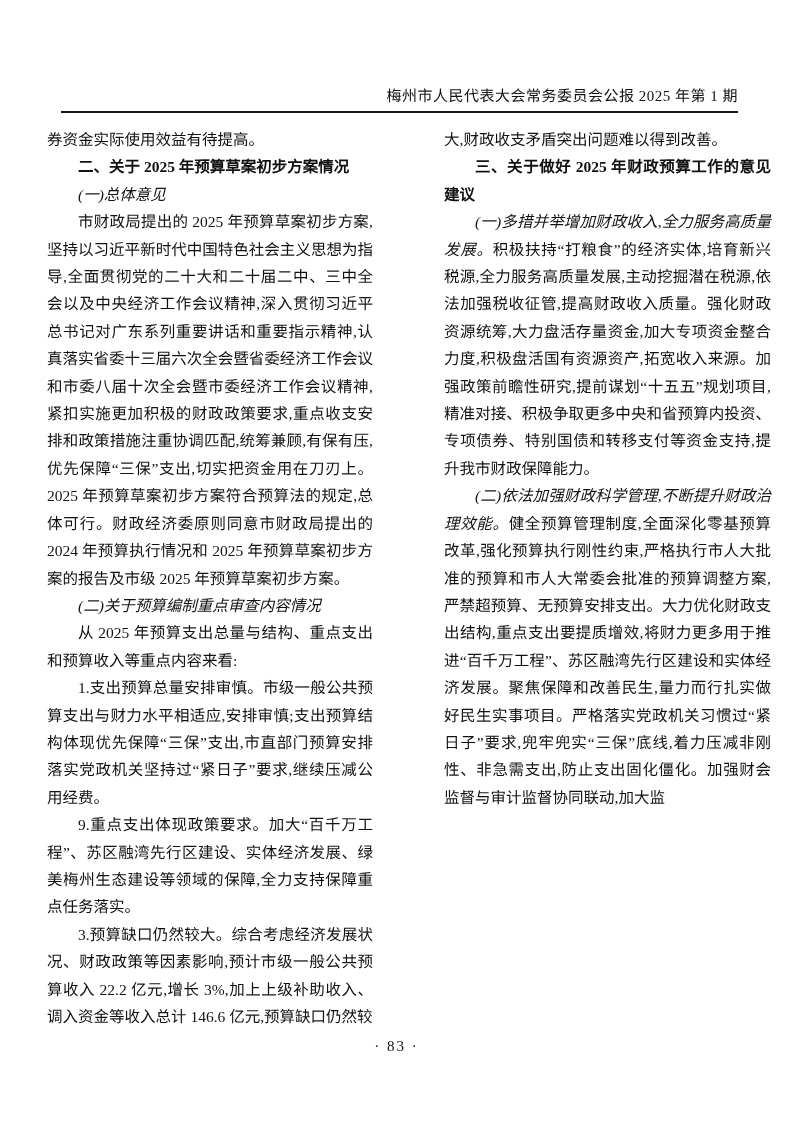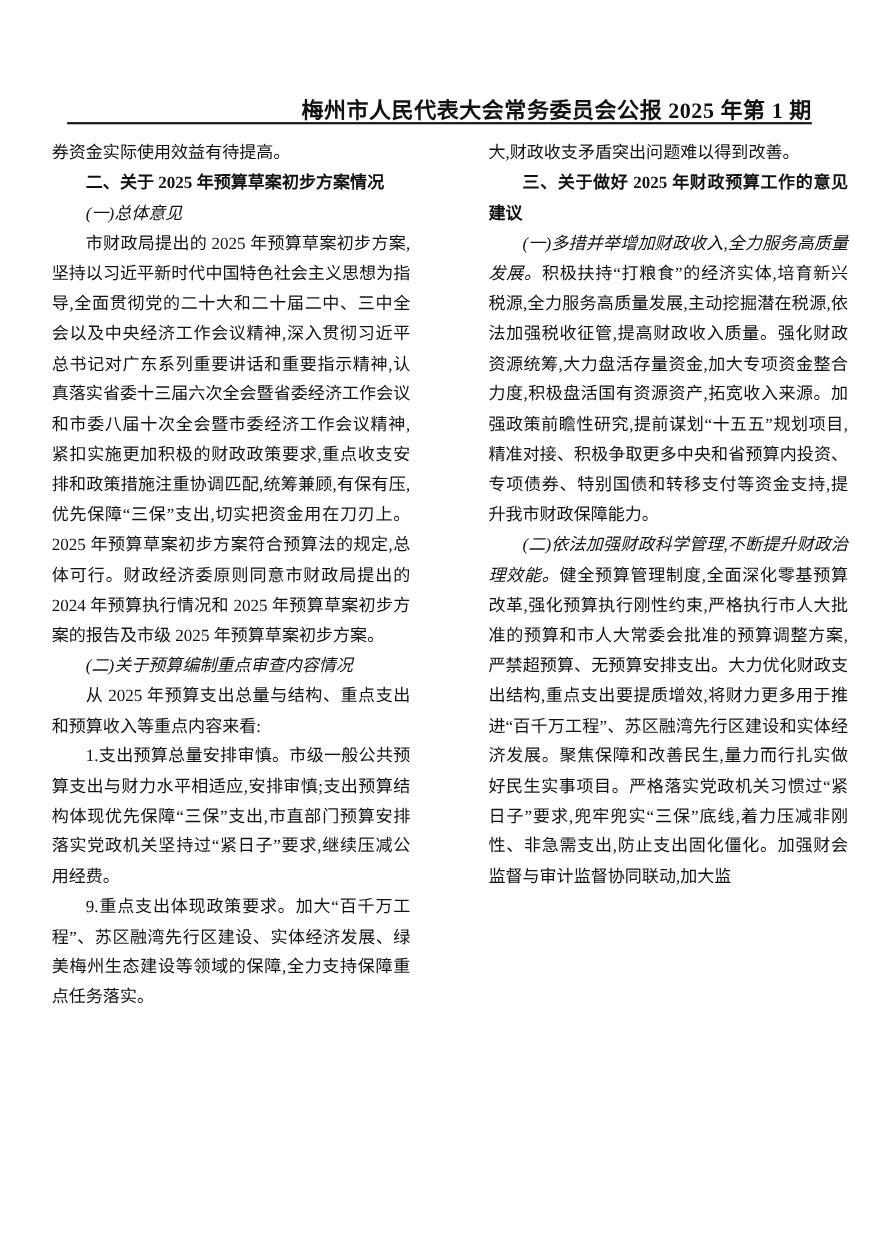--- a/index.html
+++ b/index.html
@@ -15,24 +15,23 @@
     color: #121212;
     font-family: "Liberation Serif", serif;
     overflow: hidden;
   }
   .running-header {
     position: absolute;
     left: 61px;
     width: 677px;
     top: 84px;
     text-align: right;
-    font-size: 20px;
+    font-size: 15px;
     letter-spacing: 0.5px;
     white-space: nowrap;
-    font-weight: bold;
   }
   .header-rule {
     position: absolute;
     left: 61px;
     width: 677px;
     top: 111px;
     height: 2px;
     background: #161616;
   }
   .col {
@@ -79,27 +78,29 @@
 
   <div class="col col-left">
     <p class="flush">券资金实际使用效益有待提高。</p>
     <p class="sec-heading">二、关于 2025 年预算草案初步方案情况</p>
     <p class="kai">(一)总体意见</p>
     <p>市财政局提出的 2025 年预算草案初步方案,坚持以习近平新时代中国特色社会主义思想为指导,全面贯彻党的二十大和二十届二中、三中全会以及中央经济工作会议精神,深入贯彻习近平总书记对广东系列重要讲话和重要指示精神,认真落实省委十三届六次全会暨省委经济工作会议和市委八届十次全会暨市委经济工作会议精神,紧扣实施更加积极的财政政策要求,重点收支安排和政策措施注重协调匹配,统筹兼顾,有保有压,优先保障“三保”支出,切实把资金用在刀刃上。2025 年预算草案初步方案符合预算法的规定,总体可行。财政经济委原则同意市财政局提出的 2024 年预算执行情况和 2025 年预算草案初步方案的报告及市级 2025 年预算草案初步方案。</p>
     <p class="kai">(二)关于预算编制重点审查内容情况</p>
     <p>从 2025 年预算支出总量与结构、重点支出和预算收入等重点内容来看:</p>
     <p>1.支出预算总量安排审慎。市级一般公共预算支出与财力水平相适应,安排审慎;支出预算结构体现优先保障“三保”支出,市直部门预算安排落实党政机关坚持过“紧日子”要求,继续压减公用经费。</p>
     <p>9.重点支出体现政策要求。加大“百千万工程”、苏区融湾先行区建设、实体经济发展、绿美梅州生态建设等领域的保障,全力支持保障重点任务落实。</p>
+    <p>3.预算缺口仍然较大。综合考虑经济发展状况、财政政策等因素影响,预计市级一般公共预算收入 22.2 亿元,增长 3%,加上上级补助收入、调入资金等收入总计 146.6 亿元,预算缺口仍然较</p>
   </div>
 
   <div class="col col-right">
     <p class="flush">大,财政收支矛盾突出问题难以得到改善。</p>
     <p class="sec-heading">三、关于做好 2025 年财政预算工作的意见建议</p>
     <p>
       <span class="kai">(一)多措并举增加财政收入,全力服务高质量发展。</span><span>积极扶持“打粮食”的经济实体,培育新兴税源,全力服务高质量发展,主动挖掘潜在税源,依法加强税收征管,提高财政收入质量。强化财政资源统筹,大力盘活存量资金,加大专项资金整合力度,积极盘活国有资源资产,拓宽收入来源。加强政策前瞻性研究,提前谋划“十五五”规划项目,精准对接、积极争取更多中央和省预算内投资、专项债券、特别国债和转移支付等资金支持,提升我市财政保障能力。</span>
     </p>
     <p>
       <span class="kai">(二)依法加强财政科学管理,不断提升财政治理效能。</span><span>健全预算管理制度,全面深化零基预算改革,强化预算执行刚性约束,严格执行市人大批准的预算和市人大常委会批准的预算调整方案,严禁超预算、无预算安排支出。大力优化财政支出结构,重点支出要提质增效,将财力更多用于推进“百千万工程”、苏区融湾先行区建设和实体经济发展。聚焦保障和改善民生,量力而行扎实做好民生实事项目。严格落实党政机关习惯过“紧日子”要求,兜牢兜实“三保”底线,着力压减非刚性、非急需支出,防止支出固化僵化。加强财会监督与审计监督协同联动,加大监</span>
     </p>
   </div>
 
+  <div class="page-footer">· 83 ·</div>
 
 </div>
 
 </body></html>

